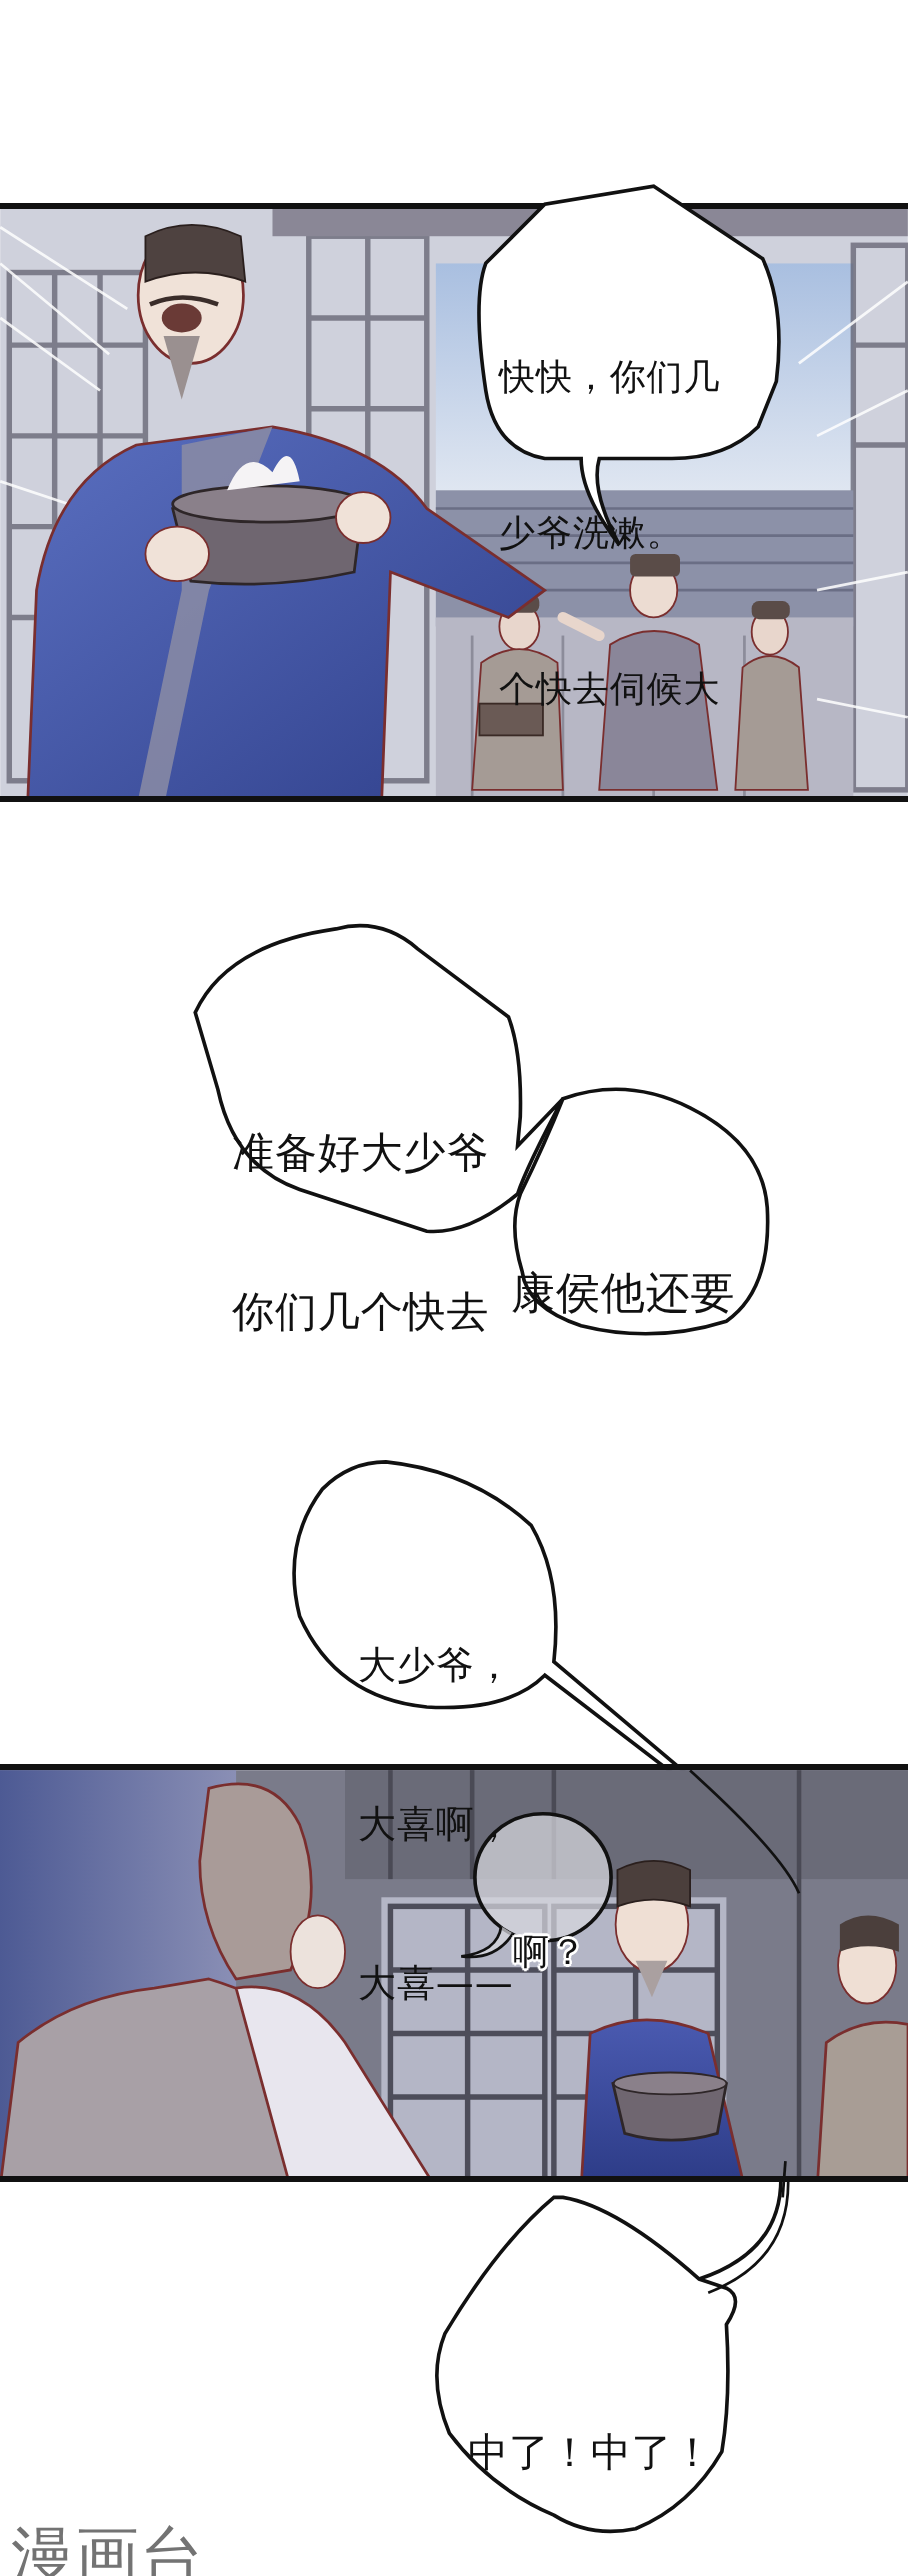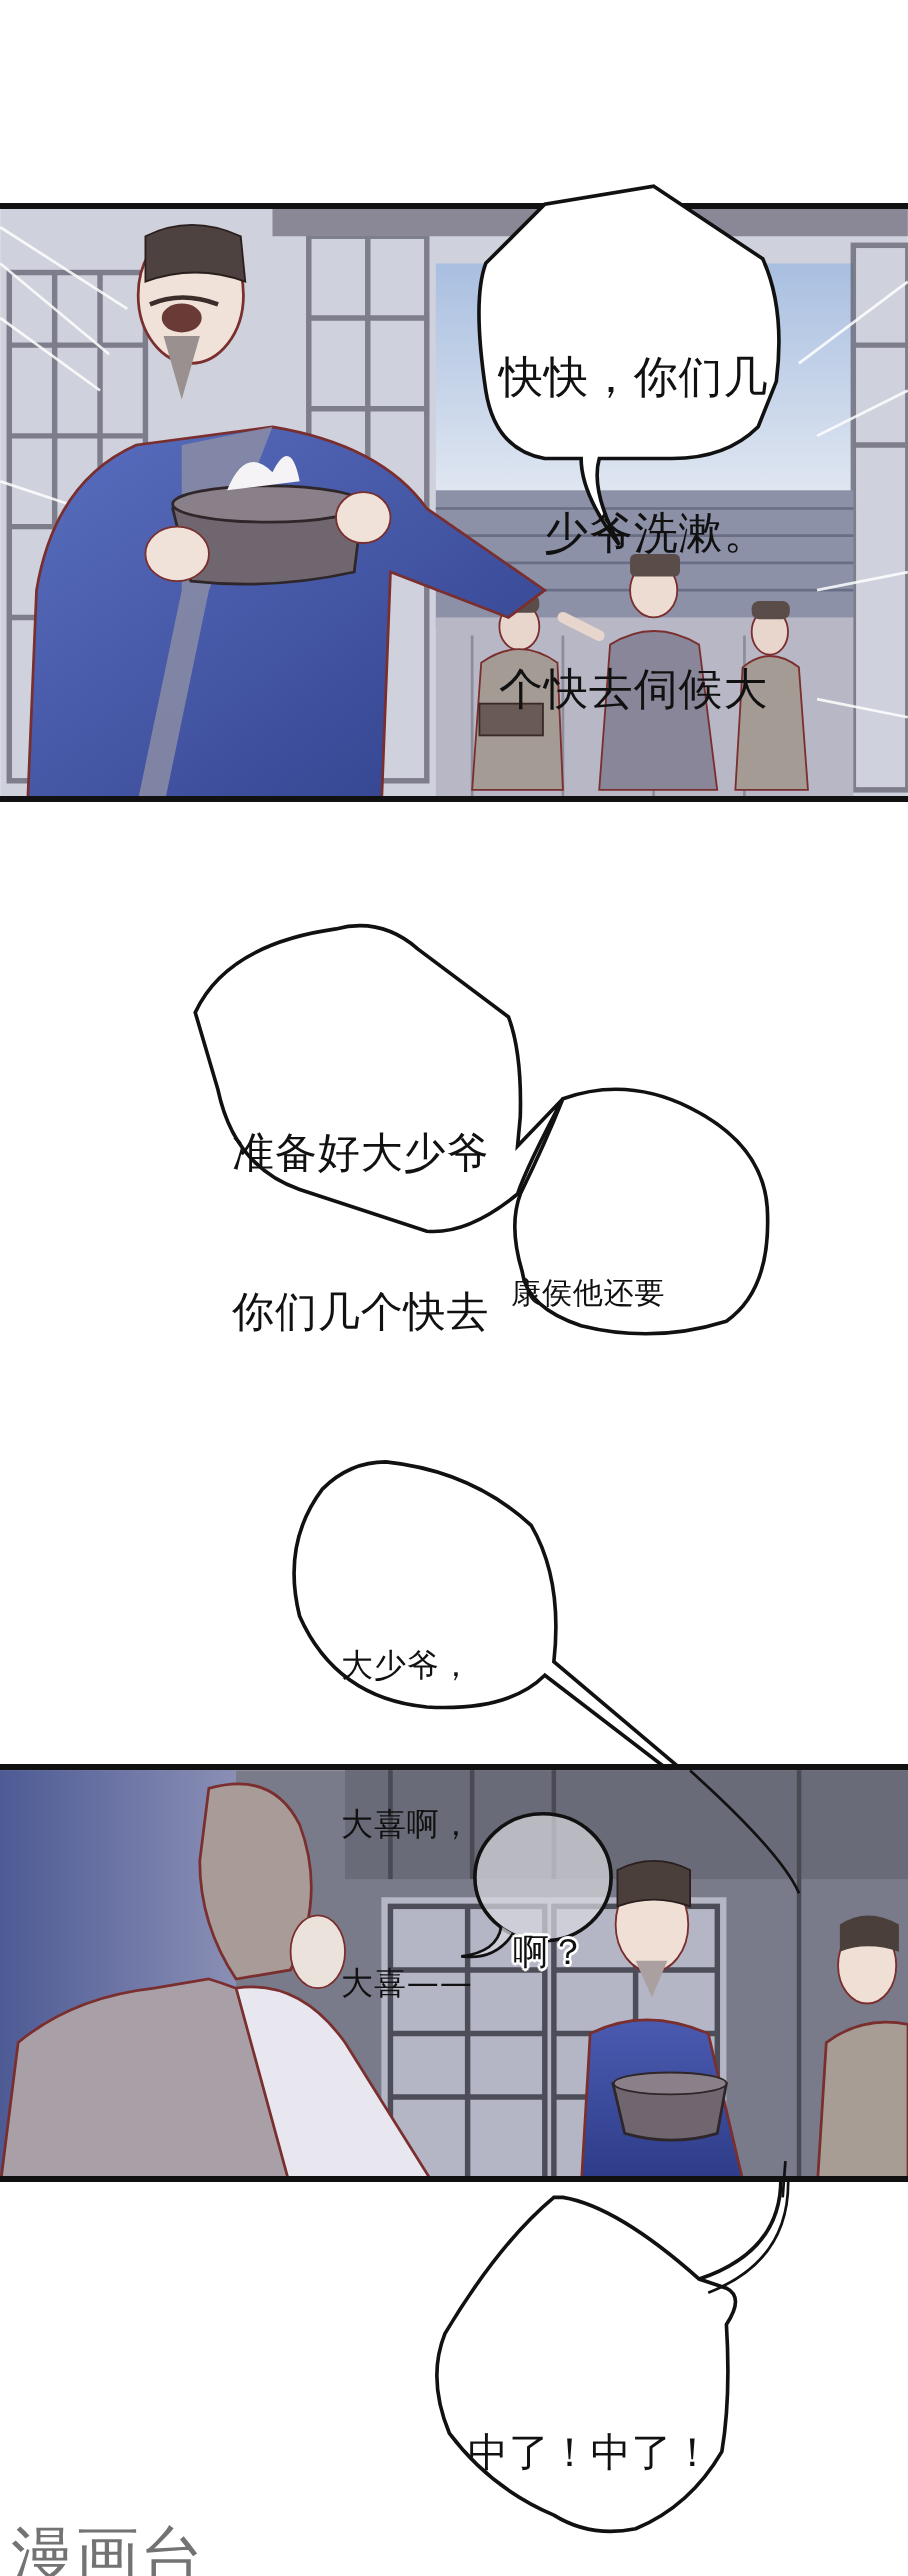--- a/index.html
+++ b/index.html
@@ -181,36 +181,36 @@
     <ellipse cx="598" cy="118" rx="75" ry="70" fill="rgba(215,215,222,0.72)" stroke="#111" stroke-width="4"></ellipse>
     <path d="M552 172 Q548 200 508 205 Q545 210 565 180" fill="rgba(215,215,222,0.72)" stroke="#111" stroke-width="3"></path>
   </svg>
 </div>
 
 <svg class="bubble-svg" width="908" height="2576" viewBox="0 0 1000 2837" style="pointer-events:none;">
   <path d="M760 1950 Q860 2040 880 2085" fill="none" stroke="#111" stroke-width="3"></path>
   <path d="M865 2380 L862 2420" fill="none" stroke="#111" stroke-width="3"></path>
 </svg>
 
-<div class="btext" style="left:499px;top:247px;font-size:44px;line-height:52px;text-align:right;">
+<div class="btext" style="left:499px;top:247px;font-size:36px;line-height:52px;">
   <div>快快，你们几</div>
   <div>少爷洗漱。</div>
   <div>个快去伺候大</div>
 </div>
 
 <div class="btext" style="left:232px;top:1020px;font-size:42px;line-height:53px;">
   <div>准备好大少爷</div>
   <div>你们几个快去</div>
 </div>
 
-<div class="btext" style="left:511px;top:1160px;font-size:30px;line-height:53px;">
+<div class="btext" style="left:511px;top:1160px;font-size:44px;line-height:53px;">
   <div>康侯他还要</div>
 </div>
 
-<div class="btext" style="left:341px;top:1533px;font-size:32px;line-height:53px;">
+<div class="btext" style="left:358px;top:1533px;font-size:38px;line-height:53px;">
   <div>大少爷，</div>
   <div>大喜啊，</div>
   <div>大喜——</div>
 </div>
 
 <div class="btext outlined" style="left:513px;top:1847px;font-size:36px;">
   <div>啊？</div>
 </div>
 
 <div class="btext" style="left:468px;top:2320px;font-size:40px;line-height:53px;">

